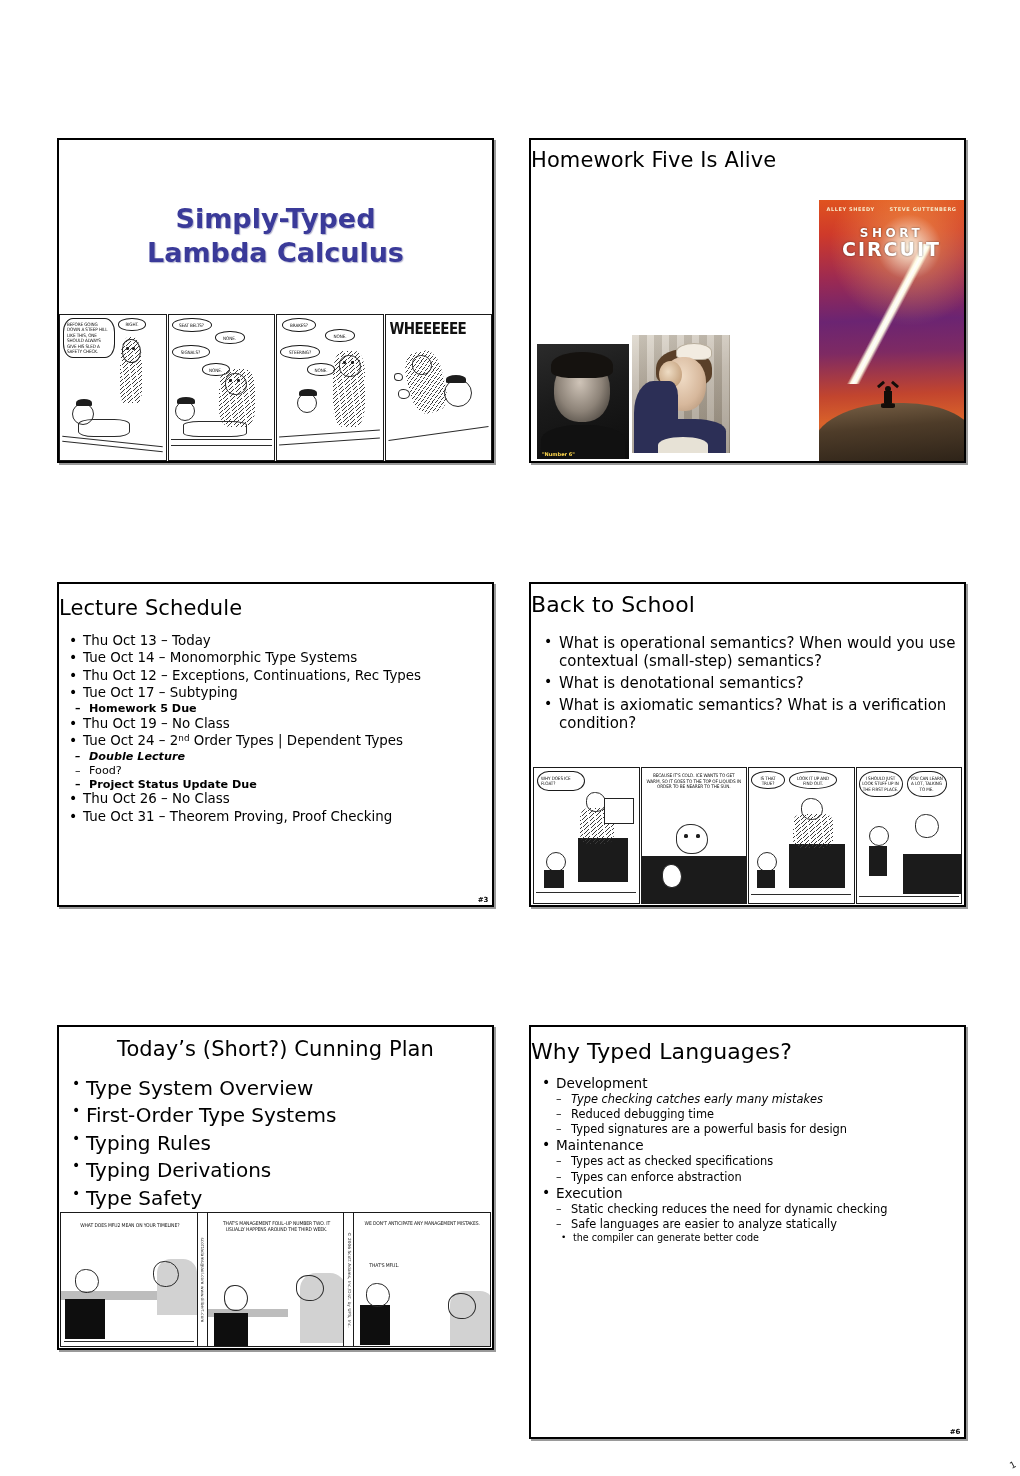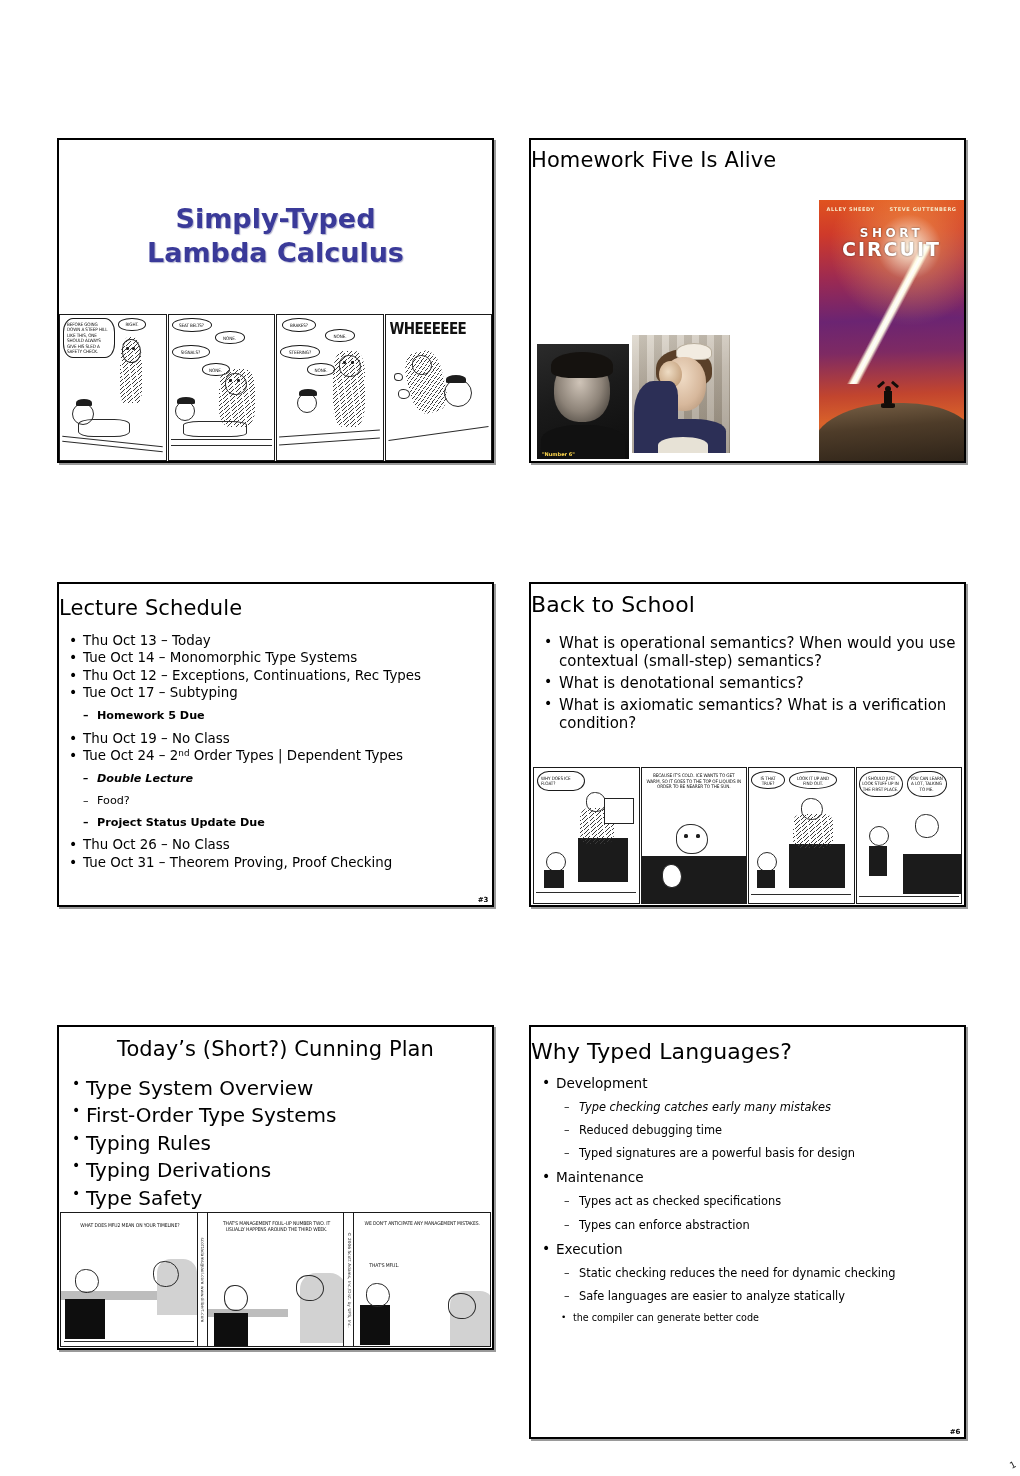--- a/index.html
+++ b/index.html
@@ -79,21 +79,21 @@
     font-size: 14px;
   }
   ul.lvl2 {
     list-style: none;
     margin: 0;
     padding: 0;
   }
   ul.lvl2 > li {
     position: relative;
     padding-left: 16px;
-    margin: 8px;
+    margin: 0;
     font-size: 11.6px;
     line-height: 1.28;
     color: #000000;
   }
   ul.lvl2 > li::before {
     content: "\2013";
     position: absolute;
     left: 1px;
     top: 0;
     font-size: 11px;

